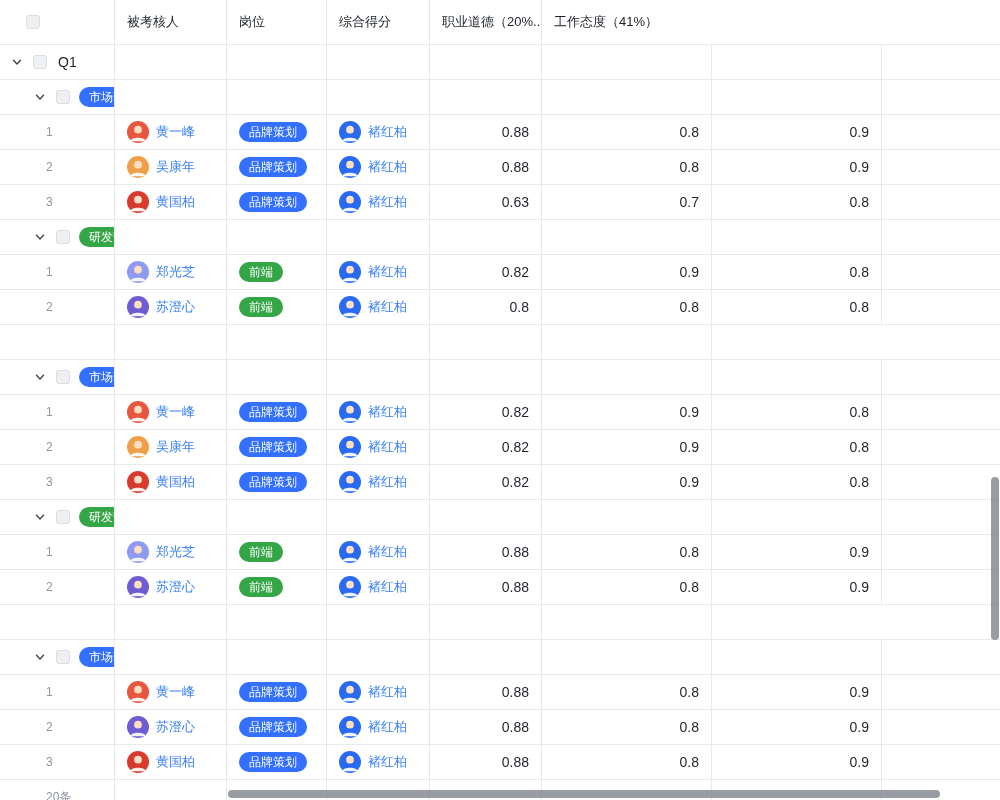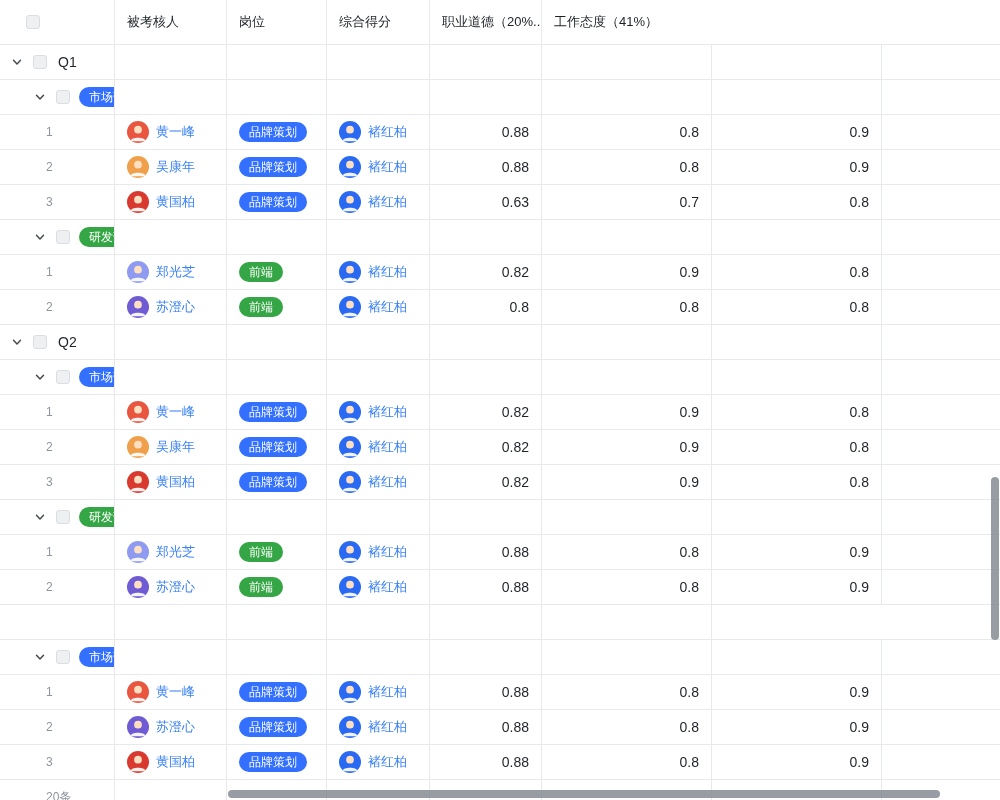--- a/index.html
+++ b/index.html
@@ -305,29 +305,20 @@
         </div>
         <div class="cell num">
           <span class="score">0.8</span>
         </div>
         <div class="cell num">
           <span class="score">0.8</span>
         </div>
         <div class="cell"></div>
       </div>
       <div class="grid-row">
-        <div class="cell group-cell q-pad">
-          <span class="chev">
-            <svg width="12" height="12" viewBox="0 0 12 12">
-              <path d="M2.5 4.2l3.5 3.8 3.5-3.8" fill="none" stroke="#41464c" stroke-width="1.4" stroke-linecap="round" stroke-linejoin="round"></path>
-            </svg>
-          </span>
-          <span class="checkbox"></span>
-          <span class="q-label">Q2</span>
-        </div>
         <div class="cell"></div>
         <div class="cell"></div>
         <div class="cell"></div>
         <div class="cell"></div>
         <div class="cell"></div>
         <div class="cell"></div>
         <div class="cell"></div>
       </div>
       <div class="grid-row">
         <div class="cell group-cell d-pad">

